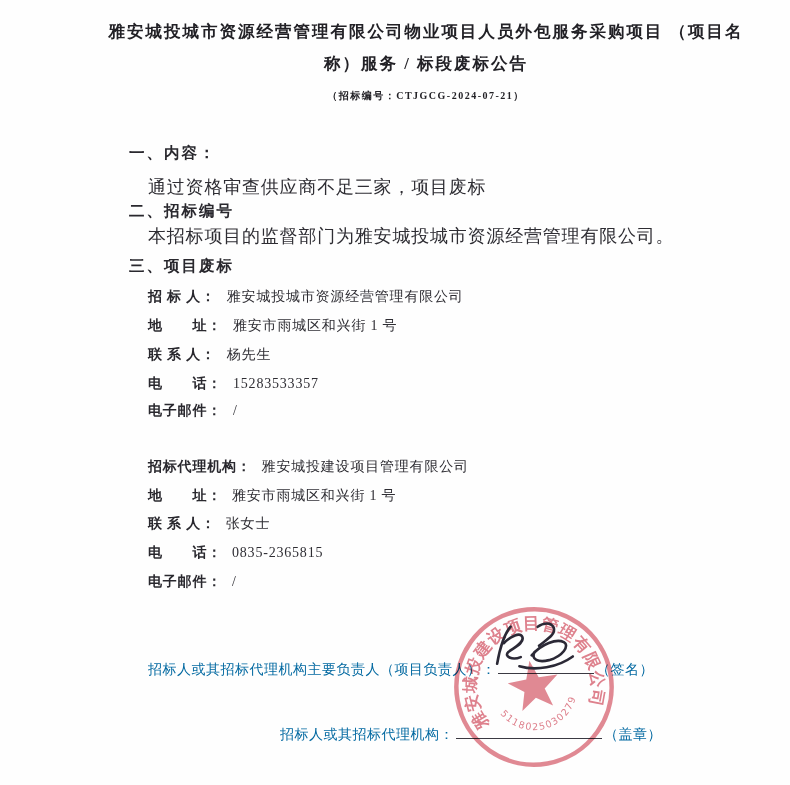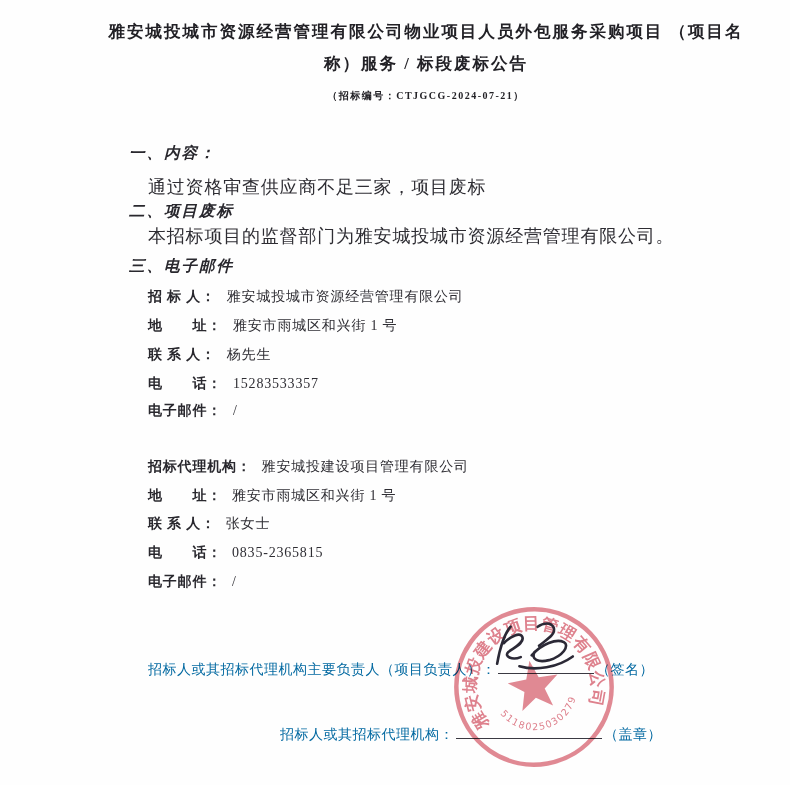--- a/index.html
+++ b/index.html
@@ -12,21 +12,21 @@
     overflow:hidden;
   }
   .title{
     position:absolute;left:60px;top:16px;width:650px;
     text-align:center;font-weight:bold;color:#222126;
     font-size:16.5px;letter-spacing:2px;line-height:32px;margin-left:41px;
   }
   .title .sub{font-size:10px;letter-spacing:1.5px;}
   .h{
     position:absolute;left:129px;
-    font-weight:bold;font-size:15.5px;letter-spacing:2px;color:#29282e;font-style:italic;
+    font-weight:bold;font-size:15.5px;letter-spacing:2px;color:#29282e;
   }
   .p{
     position:absolute;left:148px;
     font-size:18px;letter-spacing:0.8px;
   }
   .row{
     position:absolute;left:148px;
     font-size:14px;letter-spacing:0.8px;
     display:flex;align-items:baseline;
   }
@@ -59,24 +59,24 @@
 
   <div class="title">
     <div>雅安城投城市资源经营管理有限公司物业项目人员外包服务采购项目 （项目名</div>
     <div>称）服务 / 标段废标公告</div>
     <div class="sub">（招标编号：CTJGCG-2024-07-21）</div>
   </div>
 
   <div class="h" style="top:143px">一、内容：</div>
   <div class="p" style="top:175px">通过资格审查供应商不足三家，项目废标</div>
 
-  <div class="h" style="top:201px">二、项目废标</div>
+  <div class="h" style="top:201px">二、招标编号</div>
   <div class="p" style="top:224px">本招标项目的监督部门为雅安城投城市资源经营管理有限公司。</div>
 
-  <div class="h" style="top:256px">三、电子邮件</div>
+  <div class="h" style="top:256px">三、项目废标</div>
 
   <div class="row" style="top:288px">
     <span class="lbl">招 标 人：</span>
     <span class="val">雅安城投城市资源经营管理有限公司</span>
   </div>
   <div class="row" style="top:317px">
     <span class="lbl">地　　址：</span>
     <span class="val">雅安市雨城区和兴街 1 号</span>
   </div>
   <div class="row" style="top:346px">

